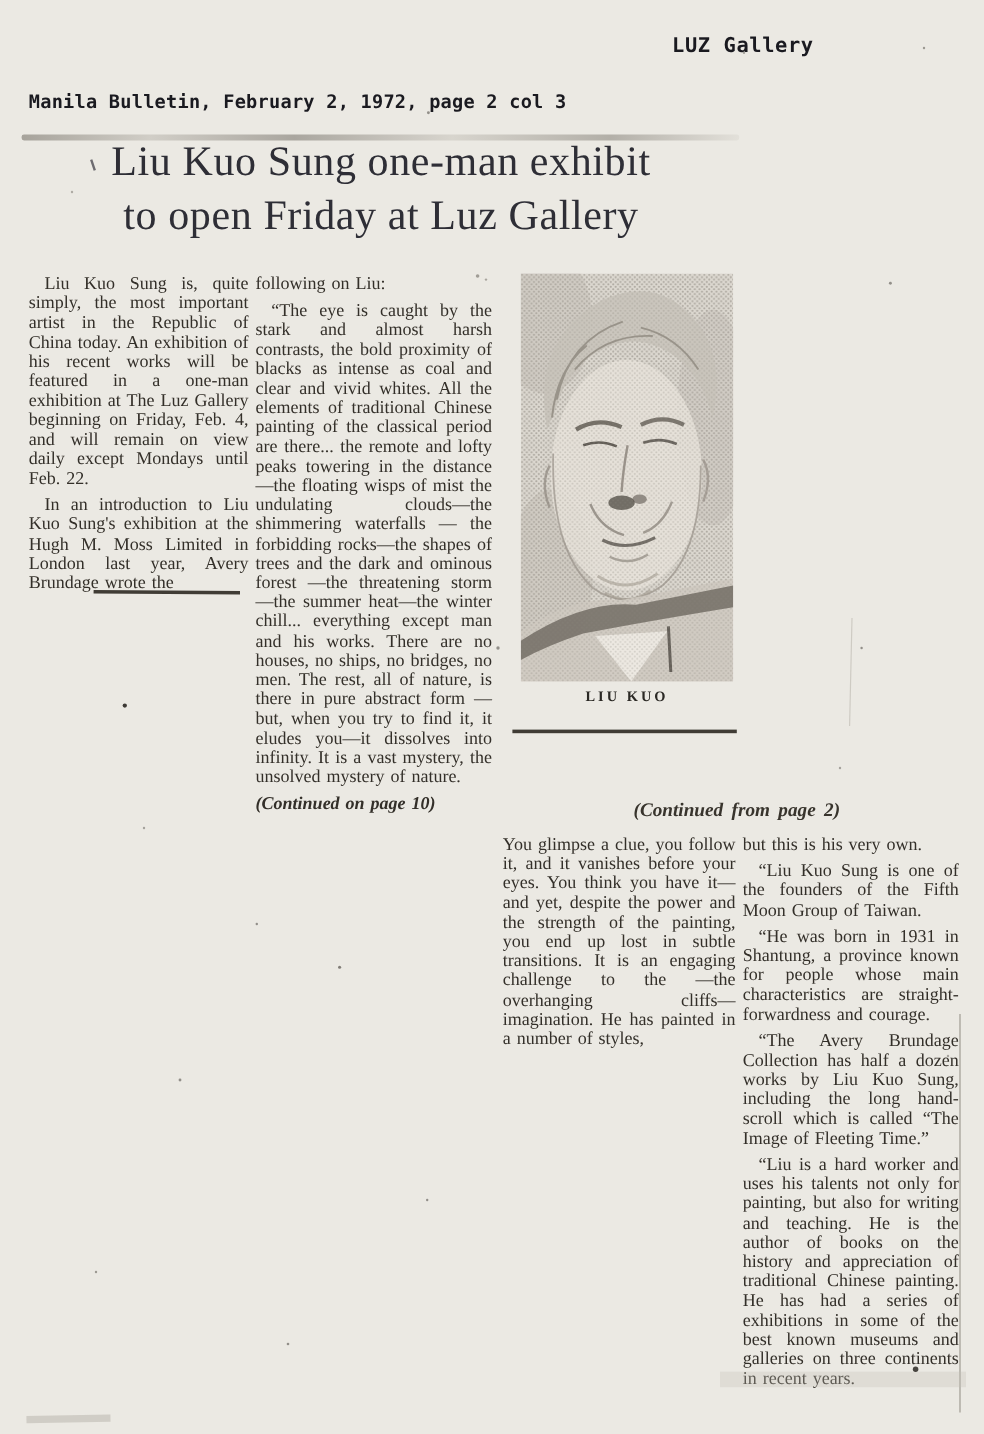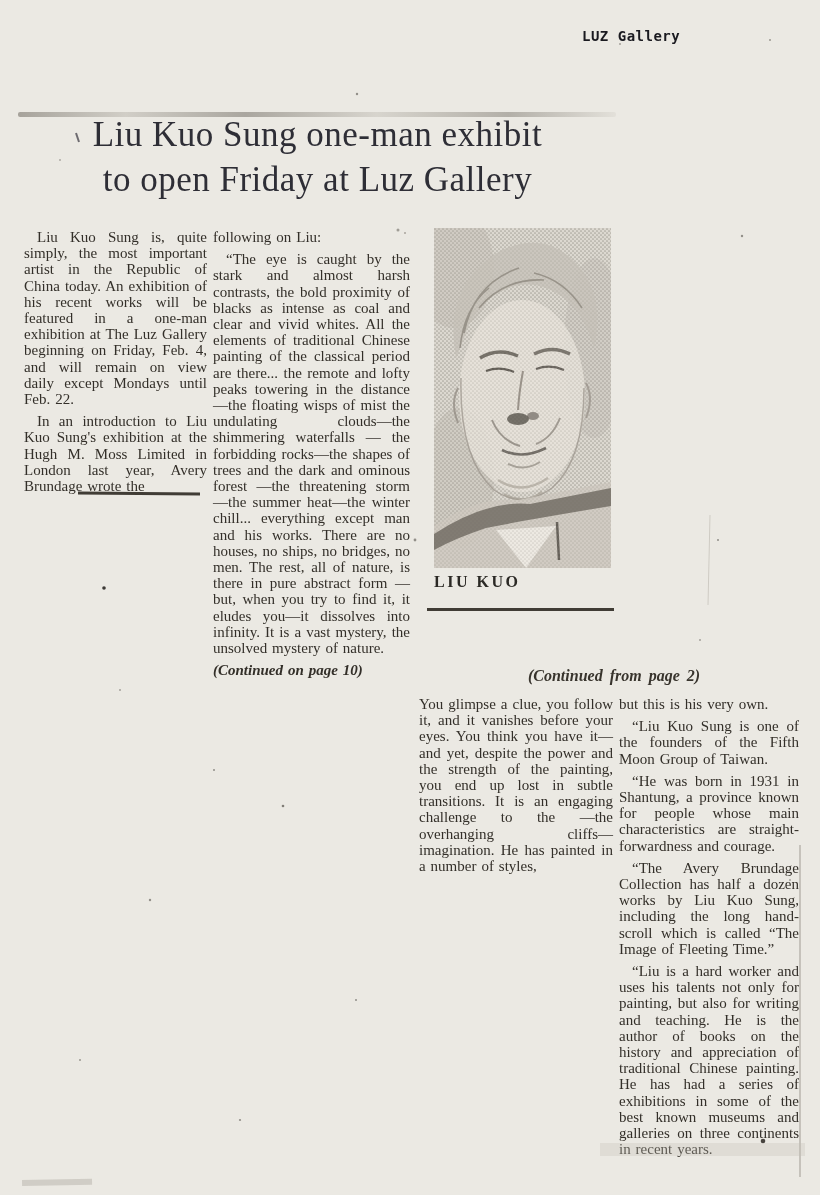--- a/index.html
+++ b/index.html
@@ -6,21 +6,21 @@
   .page{
     position:relative; width:820px; height:1195px; margin:0 auto;
     background:#ebe9e3; overflow:hidden;
     font-family:"Liberation Serif", serif; color:#322e28;
   }
   
   .typed{
     position:absolute; font-family:"DejaVu Sans Mono", monospace;
     font-weight:bold; color:#1a1a20; white-space:nowrap;
   }
-  .luz{left:582px; top:28px; font-size:14px; letter-spacing:.5px;}
+  .luz{left:560px; top:28px; font-size:17px; letter-spacing:.5px;}
   .source{left:24px; top:76px; font-size:15.5px; letter-spacing:.2px;}
 
   
   .topedge{
     position:absolute; left:18px; top:112px; width:598px; height:5px;
     background:linear-gradient(90deg,
       rgba(110,105,96,.55) 0%, rgba(160,155,146,.35) 18%,
       rgba(105,100,92,.5) 38%, rgba(170,165,155,.3) 60%,
       rgba(110,105,96,.45) 82%, rgba(180,175,165,.15) 100%);
     border-radius:2px;
@@ -50,21 +50,21 @@
 
   .rule{position:absolute; background:#403c35;}
   .rule-col1{left:78px; top:492px; width:122px; height:2.5px; transform:rotate(.4deg);}
   .rule-sec2{left:427px; top:608px; width:187px; height:2.5px;}
 
   .photo{
     position:absolute; left:434px; top:228px; width:177px; height:340px; margin:0;
   }
   .caption{
     position:absolute; left:434px; top:573px; width:177px;
-    text-align:left; font-weight:bold; font-size:16px;
+    text-align:center; font-weight:bold; font-size:12px;
     letter-spacing:2.5px; color:#2b2925;
   }
 
   .title2{
     position:absolute; left:418px; top:612px; width:392px; margin:0;
     font-family:"Liberation Sans", sans-serif; font-weight:normal;
     font-size:29px; letter-spacing:1px; text-align:center; color:#45413a;
   }
   .contfrom{
     position:absolute; left:418px; top:667px; width:392px;
@@ -73,20 +73,21 @@
   }
 
   .noise{position:absolute; left:0; top:0; pointer-events:none;}
 </style>
 </head>
 <body>
 
 <div class="page">
 
   <div class="typed luz">LUZ Gallery</div>
+  <div class="typed source">Manila Bulletin, February 2, 1972, page 2 col 3</div>
 
   <div class="topedge"></div>
 
   <h1 class="headline">
     <span>Liu Kuo Sung one-man exhibit</span><br>
     <span>to open Friday at Luz Gallery</span>
   </h1>
 
   <div class="col col1 news">
     <p class="indent">Liu Kuo Sung is, quite simply, the most important artist in the Republic of China today. An exhibition of his recent works will be featured in a one-man exhibition at The Luz Gallery beginning on Friday, Feb. 4, and will remain on view daily except Mondays until Feb. 22.</p>

